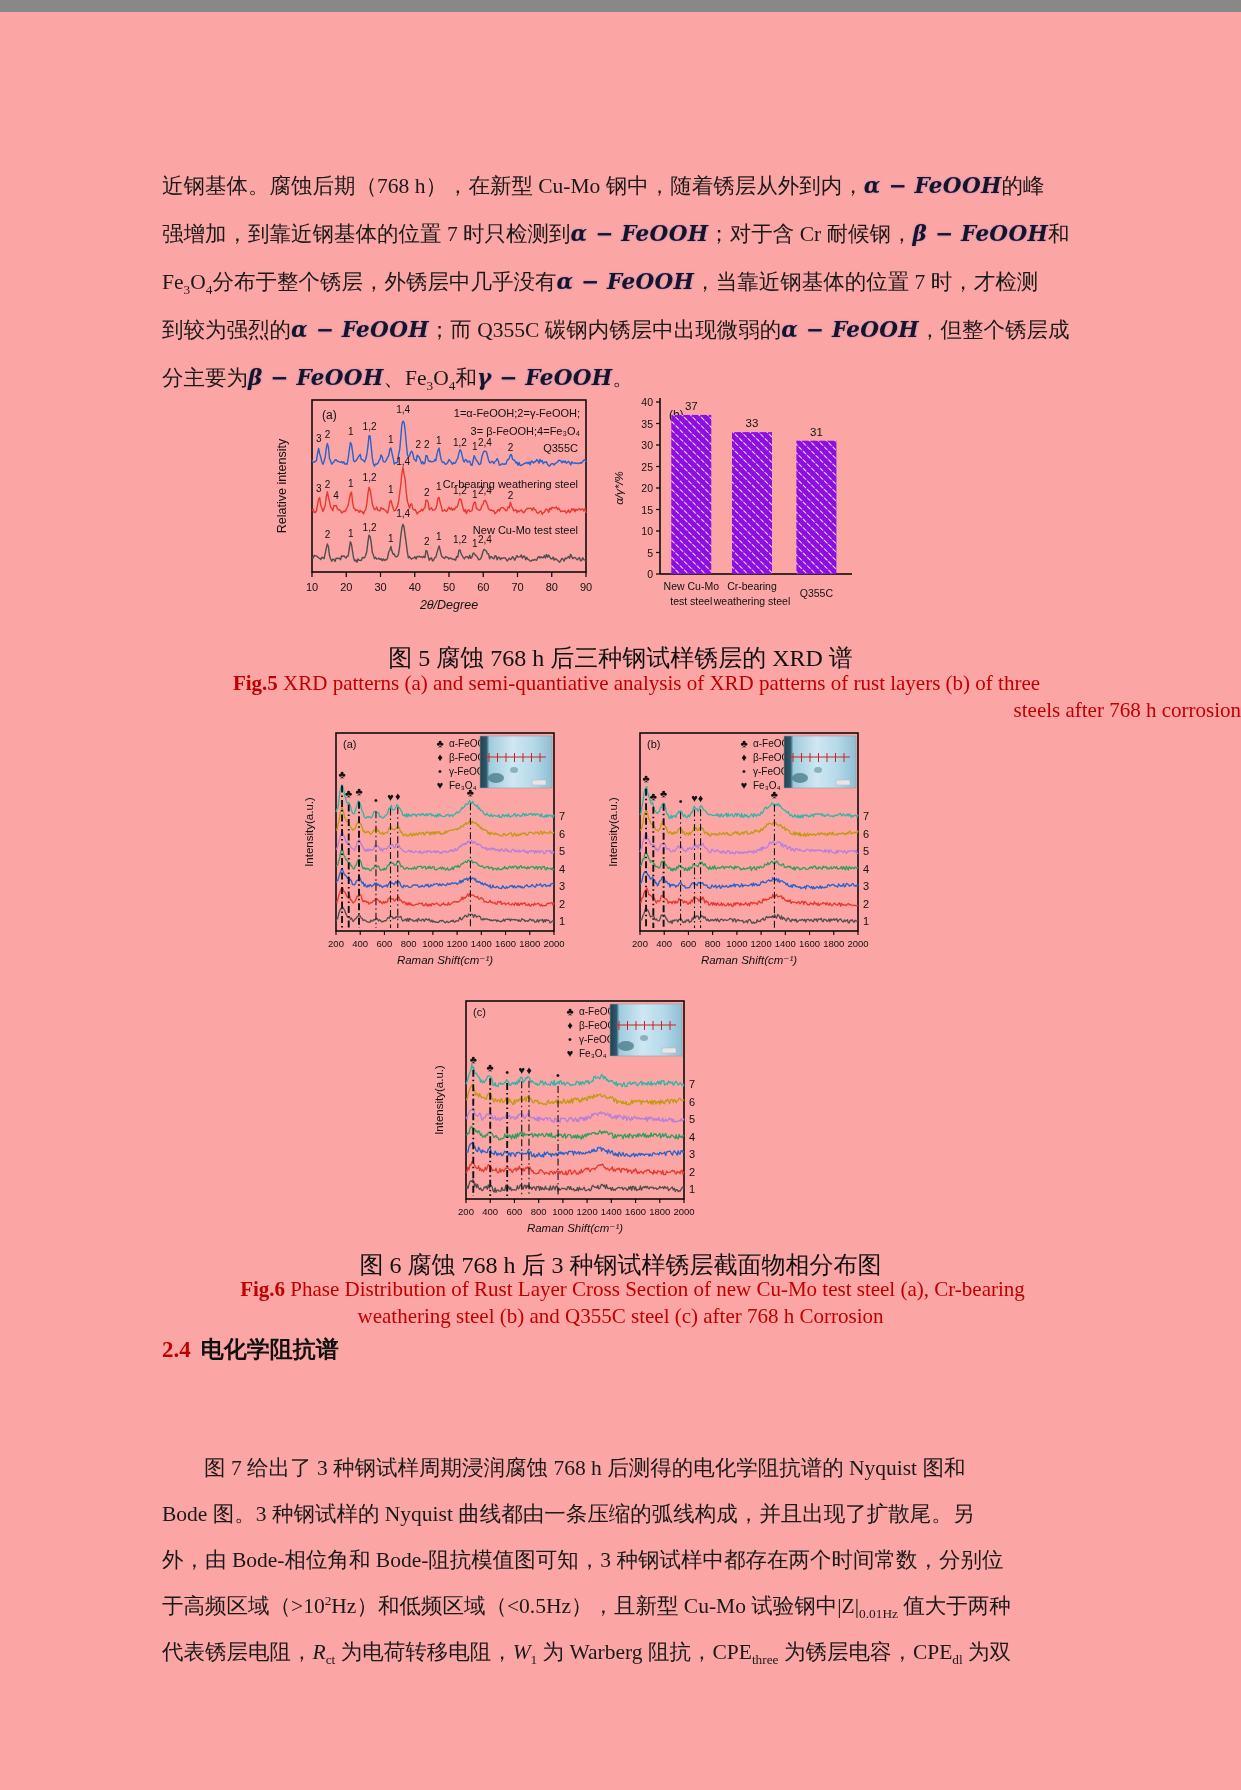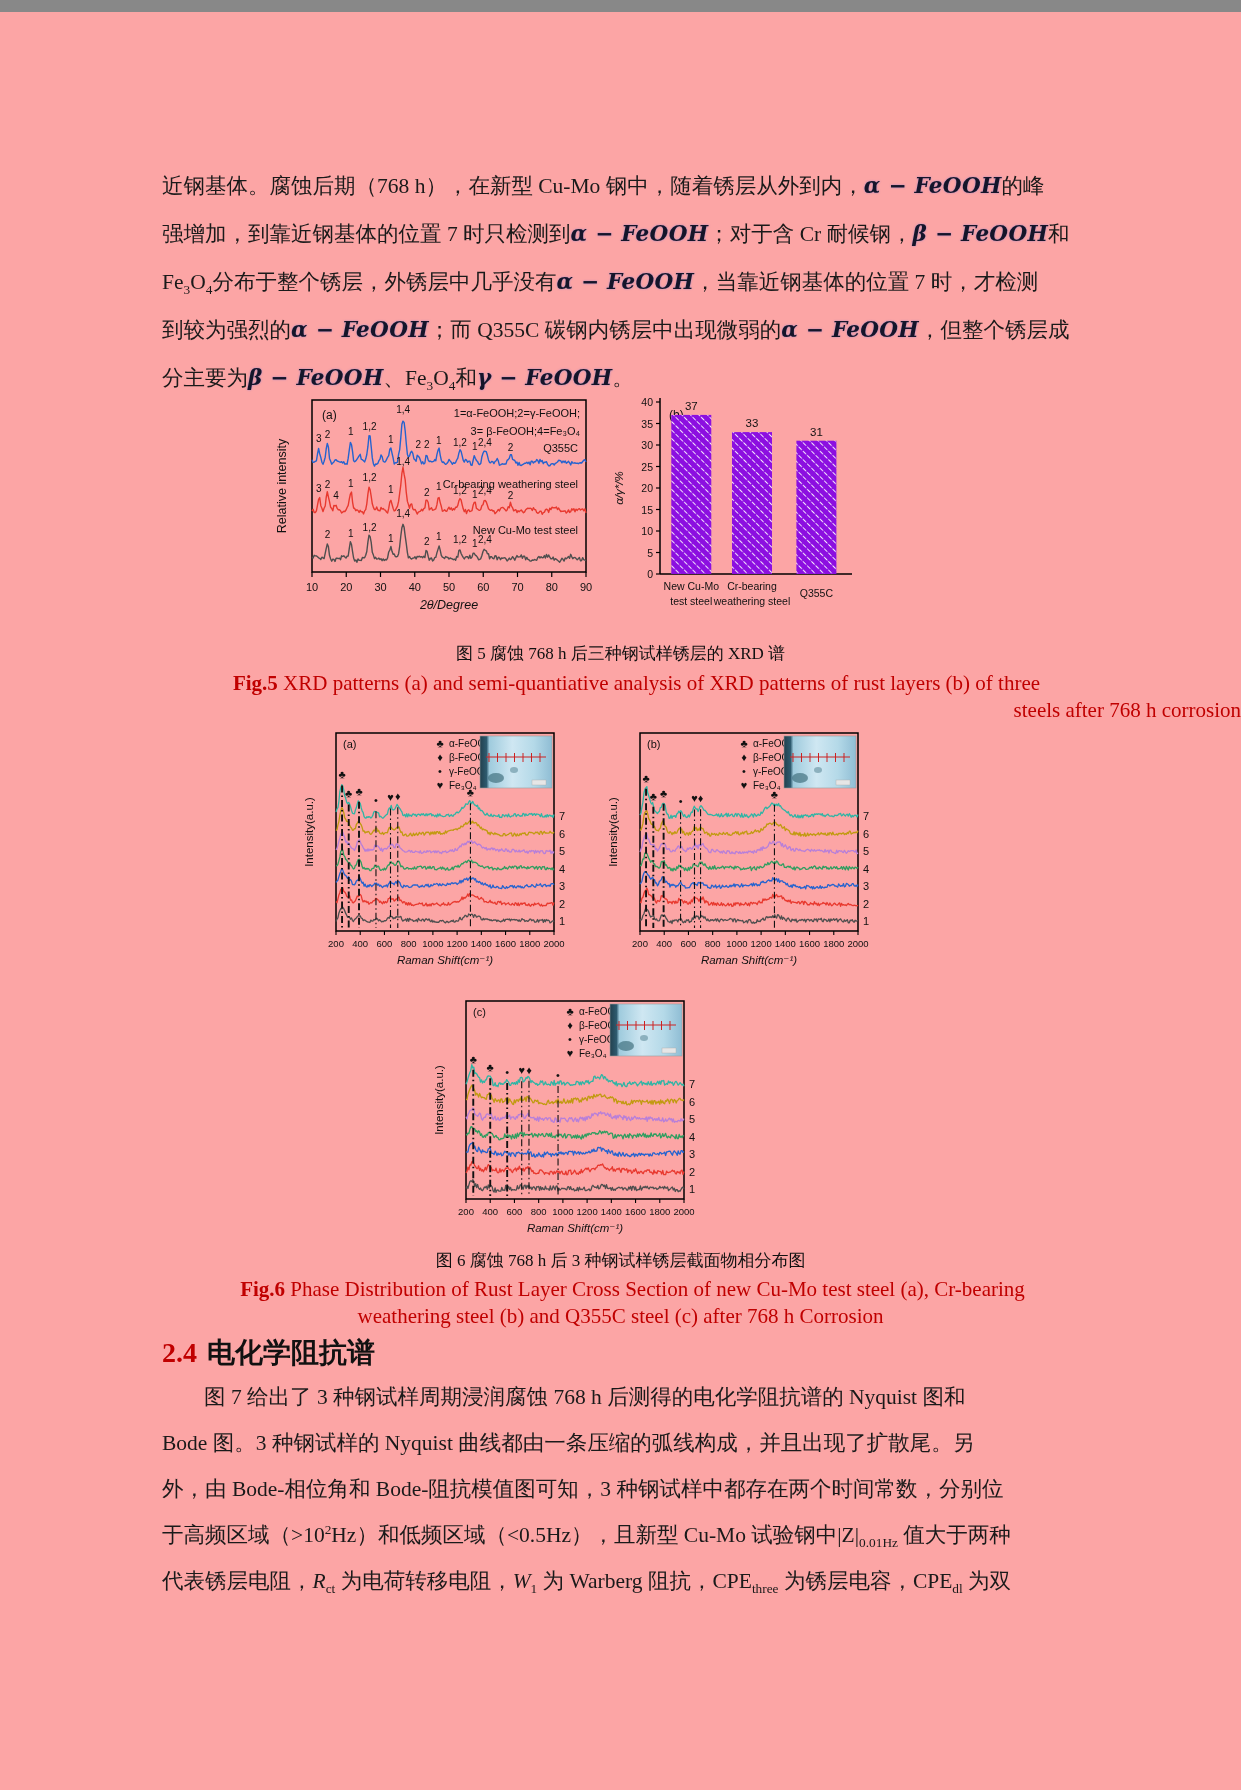--- a/index.html
+++ b/index.html
@@ -9,23 +9,23 @@
   .rich .tline{white-space:nowrap;height:48px;line-height:48px;}
   #para2 .tline{height:46px;line-height:46px;}
   #para2 .tline:first-child{text-indent:42px;}
   .fx{font-weight:700;font-style:italic;font-family:"DejaVu Serif",serif;
       color:#15152a;text-shadow:0 0 2px rgba(80,105,225,.55);letter-spacing:.3px;}
   .it{font-style:italic;}
   .bd{font-weight:700;}
   sub,sup{font-size:.62em;line-height:0;}
   .figrow{position:absolute;display:flex;}
   .cap{position:absolute;left:0;width:100%;text-align:center;}
-  .capcn{font-size:17px;color:#111;}
+  .capcn{font-size:24px;color:#111;}
   .capen{font-size:21px;color:#c00000;}
-  .sechead{position:absolute;font-size:28px;font-weight:700;color:#111;}
+  .sechead{position:absolute;font-size:23px;font-weight:700;color:#111;}
   .secnum{color:#c00000;margin-right:10px;}
   svg text{font-family:"Liberation Sans","DejaVu Sans",sans-serif;fill:#111;}
 </style>
 </head>
 <body>
 
 <div class="page">
 
   <div id="para1" class="rich" style="left:162px;top:150px;width:930px;">
       <div class="tline"><span>近钢基体。腐蚀后期（768 h），在新型 Cu-Mo 钢中，随着锈层从外到内，</span><span class="fx">α − FeOOH</span><span>的峰</span></div>
@@ -407,21 +407,21 @@
   </div>
 
   <div class="cap capcn" style="top:1237px;">图 6 腐蚀 768 h 后 3 种钢试样锈层截面物相分布图</div>
   <div class="cap capen" style="top:1265px;padding-left:12px;"><span class="bd">Fig.6</span><span> Phase Distribution of Rust Layer Cross Section of new Cu-Mo test steel (a), Cr-bearing</span></div>
   <div class="cap capen" style="top:1292px;">weathering steel (b) and Q355C steel (c) after 768 h Corrosion</div>
 
   <div class="sechead" style="left:162px;top:1322px;">
     <span class="secnum">2.4</span><span>电化学阻抗谱</span>
   </div>
 
-  <div id="para2" class="rich" style="left:162px;top:1362px;width:930px;">
+  <div id="para2" class="rich" style="left:162px;top:1433px;width:930px;">
       <div class="tline"><span>图 7 给出了 3 种钢试样周期浸润腐蚀 768 h 后测得的电化学阻抗谱的 Nyquist 图和</span></div>
       <div class="tline"><span>Bode 图。3 种钢试样的 Nyquist 曲线都由一条压缩的弧线构成，并且出现了扩散尾。另</span></div>
       <div class="tline"><span>外，由 Bode-相位角和 Bode-阻抗模值图可知，3 种钢试样中都存在两个时间常数，分别位</span></div>
       <div class="tline"><span>于高频区域（&gt;10</span><sup>2</sup><span>Hz）和低频区域（&lt;0.5Hz），且新型 Cu-Mo 试验钢中|Z|</span><sub>0.01Hz</sub><span> 值大于两种</span></div>
       <div class="tline"><span>代表锈层电阻，</span><span class="it">R</span><sub>ct</sub><span> 为电荷转移电阻，</span><span class="it">W</span><sub>1</sub><span> 为 Warberg 阻抗，CPE</span><sub>three</sub><span> 为锈层电容，CPE</span><sub>dl</sub><span> 为双</span></div>
     </div>
 
 </div>
 
 </body></html>

